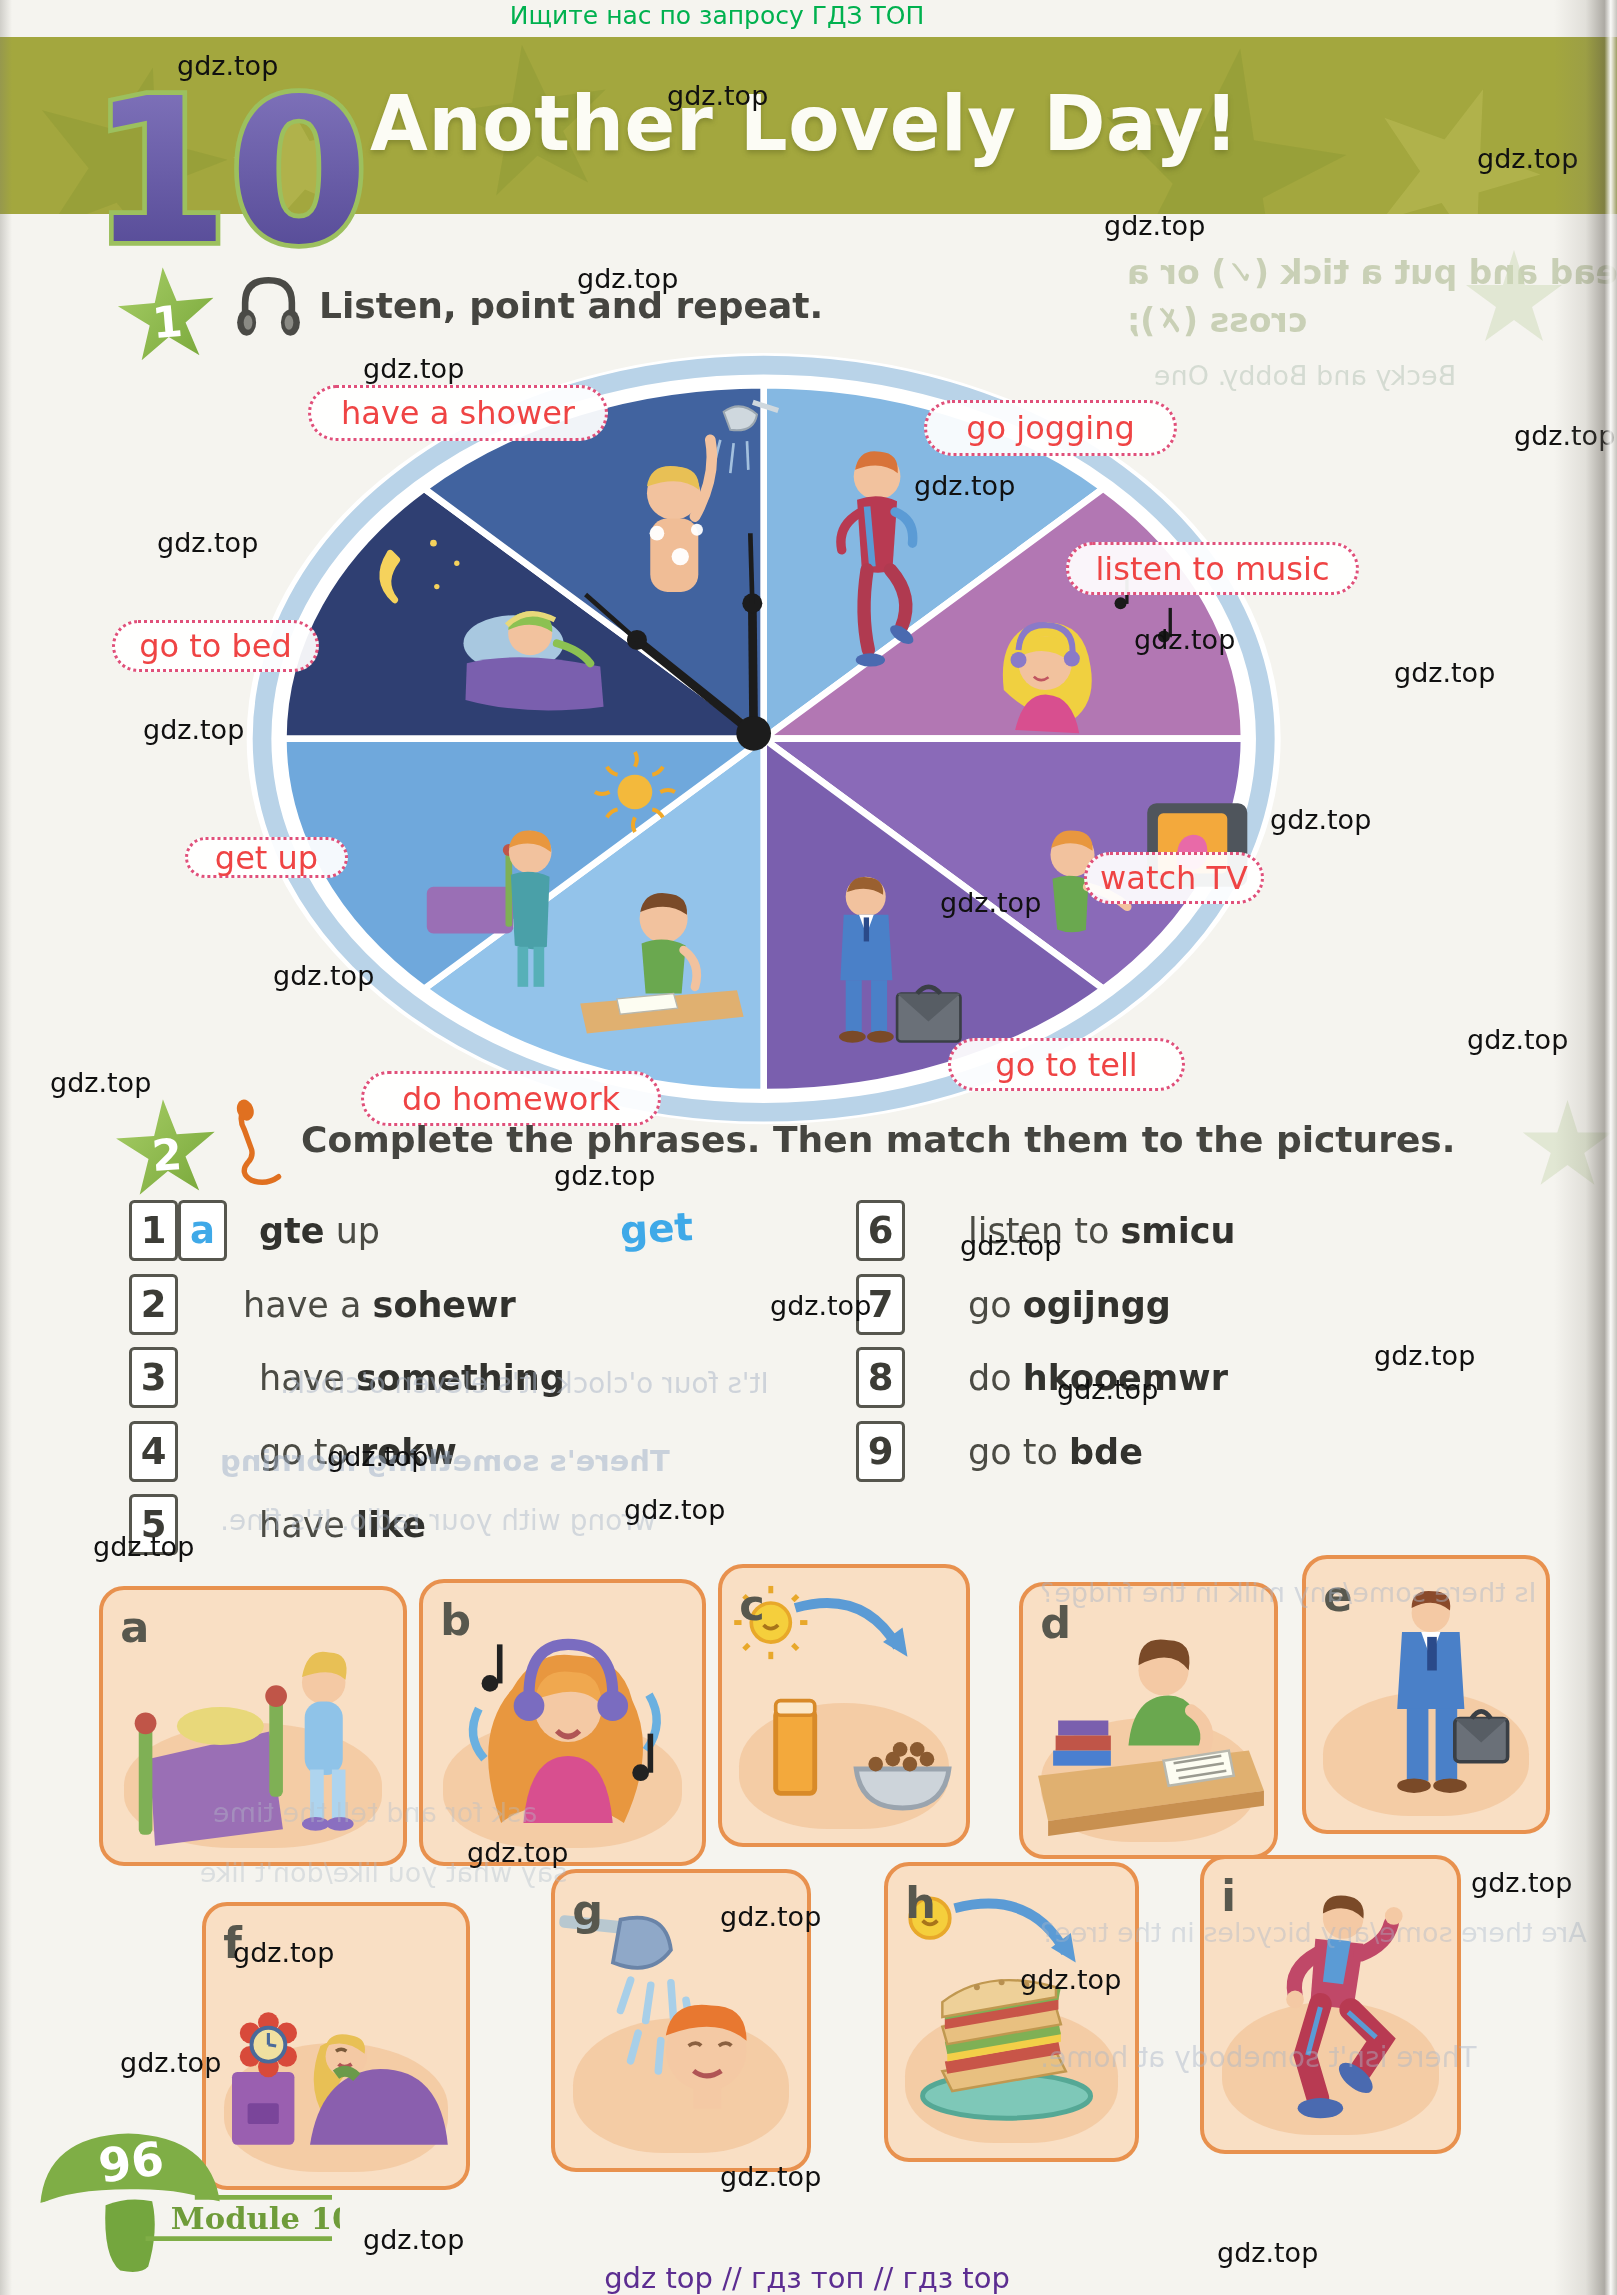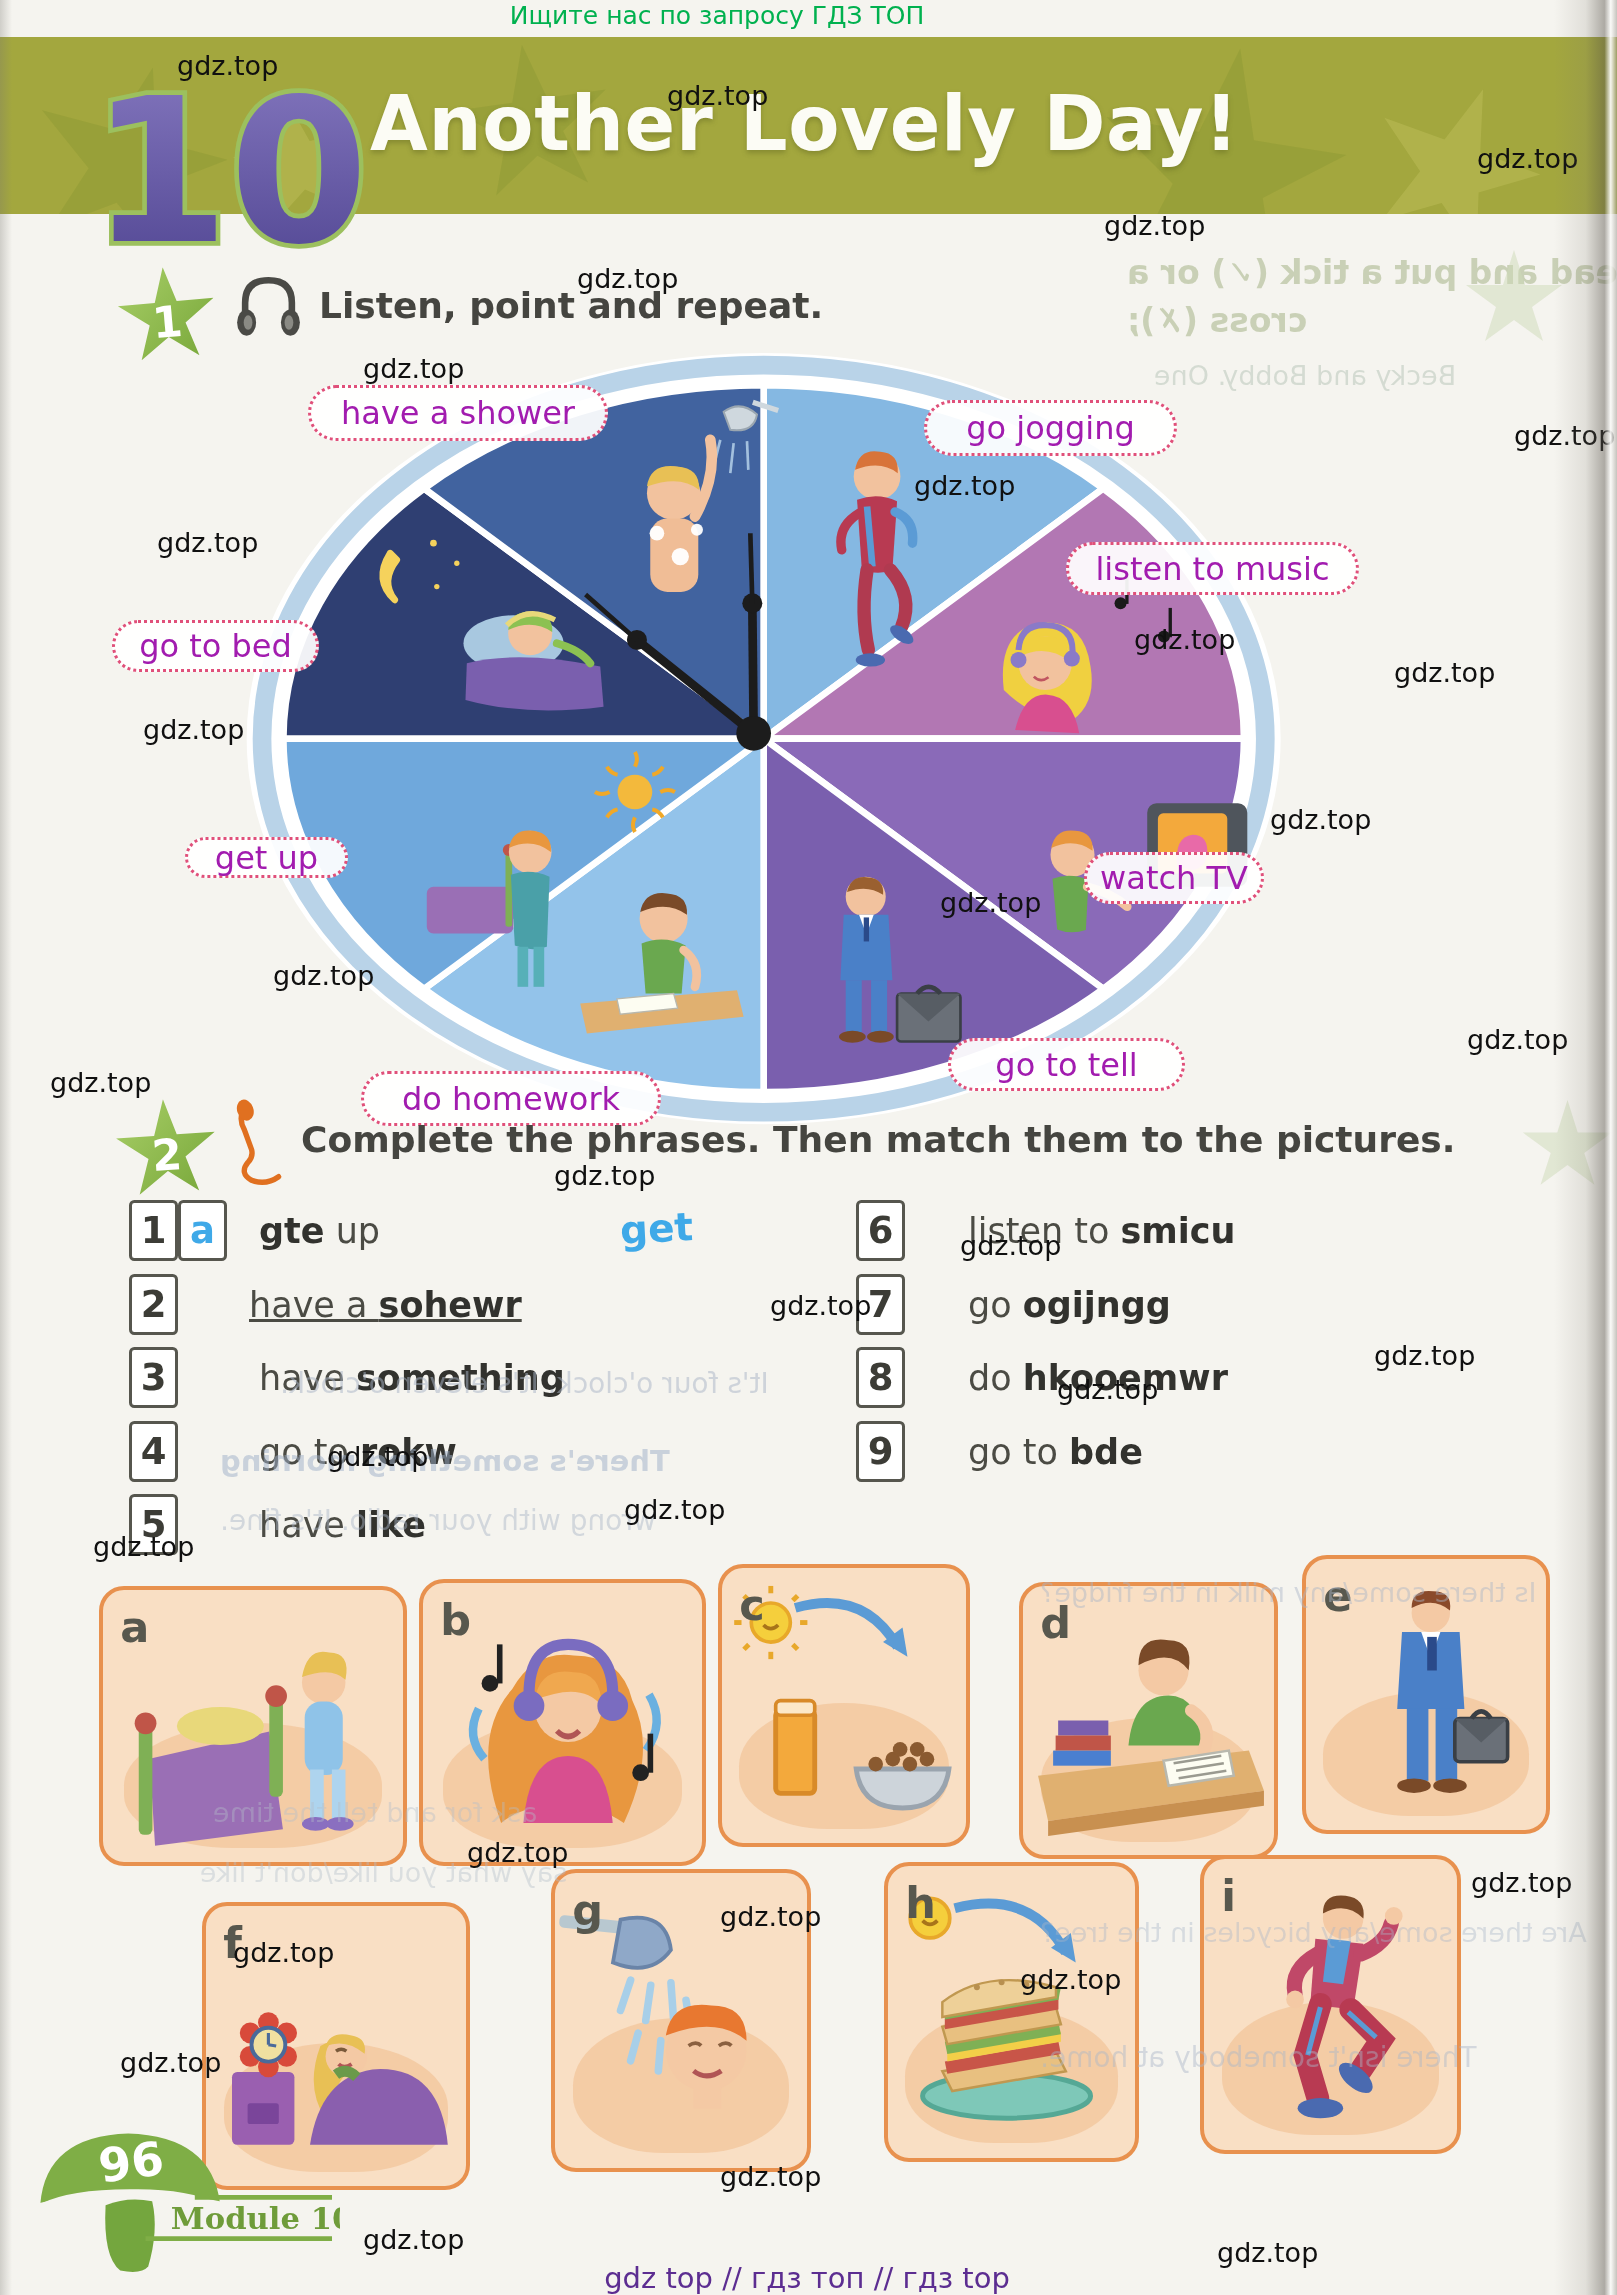--- a/index.html
+++ b/index.html
@@ -25,21 +25,21 @@
     text-shadow:0 2.7px 5.3px rgba(80,85,25,.35); white-space:nowrap;}
   
   .star{position:absolute; display:flex; align-items:center; justify-content:center;
     background:linear-gradient(135deg,#a9cf68,#74a436);
     clip-path:polygon(50% 0%,61% 35%,98% 35%,68% 57%,79% 91%,50% 70%,21% 91%,32% 57%,2% 35%,39% 35%);
     color:#fff; font-weight:bold;}
   .instr{position:absolute; font-size:36px; font-weight:bold; color:#454540; white-space:nowrap;}
   
   .chip{position:absolute; background:rgba(255,255,255,.93); border:3.3px dotted #e0507a;
     border-radius:31px; display:flex; align-items:center; justify-content:center;
-    font-size:32px; color:#a21caf; box-sizing:border-box; white-space:nowrap; padding:0 8px;}
+    font-size:32px; color:#ef4444; box-sizing:border-box; white-space:nowrap; padding:0 8px;}
   
   .numbox{position:absolute; width:49px; height:61px; background:#fff; border:3.3px solid #56564e;
     border-radius:5.3px; box-sizing:border-box; display:flex; align-items:center; justify-content:center;
     font-size:37px; font-weight:bold; color:#3c3c36;}
   .numbox.letter{color:#3fa9e8;}
   .itemtext{position:absolute; font-size:35px; color:#4b4b44; white-space:nowrap; height:61px; display:flex; align-items:center;}
   .itemtext b{color:#32322e;}
   .answer{position:absolute; font-size:39px; font-weight:bold; color:#3fa9e8; transform:rotate(-3deg); white-space:nowrap;}
   
   .card{position:absolute; background:#f9dfc4; border:4.7px solid #e8914e; border-radius:25px; box-sizing:border-box;}
@@ -282,21 +282,21 @@
       <span>a</span>
     </div>
   <div class="itemtext" style="left:259px;top:1200px;">
       <span><b>gte</b><span> up</span></span>
     </div>
   <div class="answer" style="left:620px;top:1206px;">get</div>
 
   <div class="numbox" style="left:129px;top:1274px;">
       <span>2</span>
     </div>
-  <div class="itemtext" style="left:249px;top:1274px;text-decoration:underline;">
+  <div class="itemtext" style="left:243px;top:1274px;">
       <span><span>have a </span><b>sohewr</b></span>
     </div>
 
   <div class="numbox" style="left:129px;top:1347px;">
       <span>3</span>
     </div>
   <div class="itemtext" style="left:259px;top:1347px;">
       <span><span>have </span><b>something</b></span>
     </div>
 

